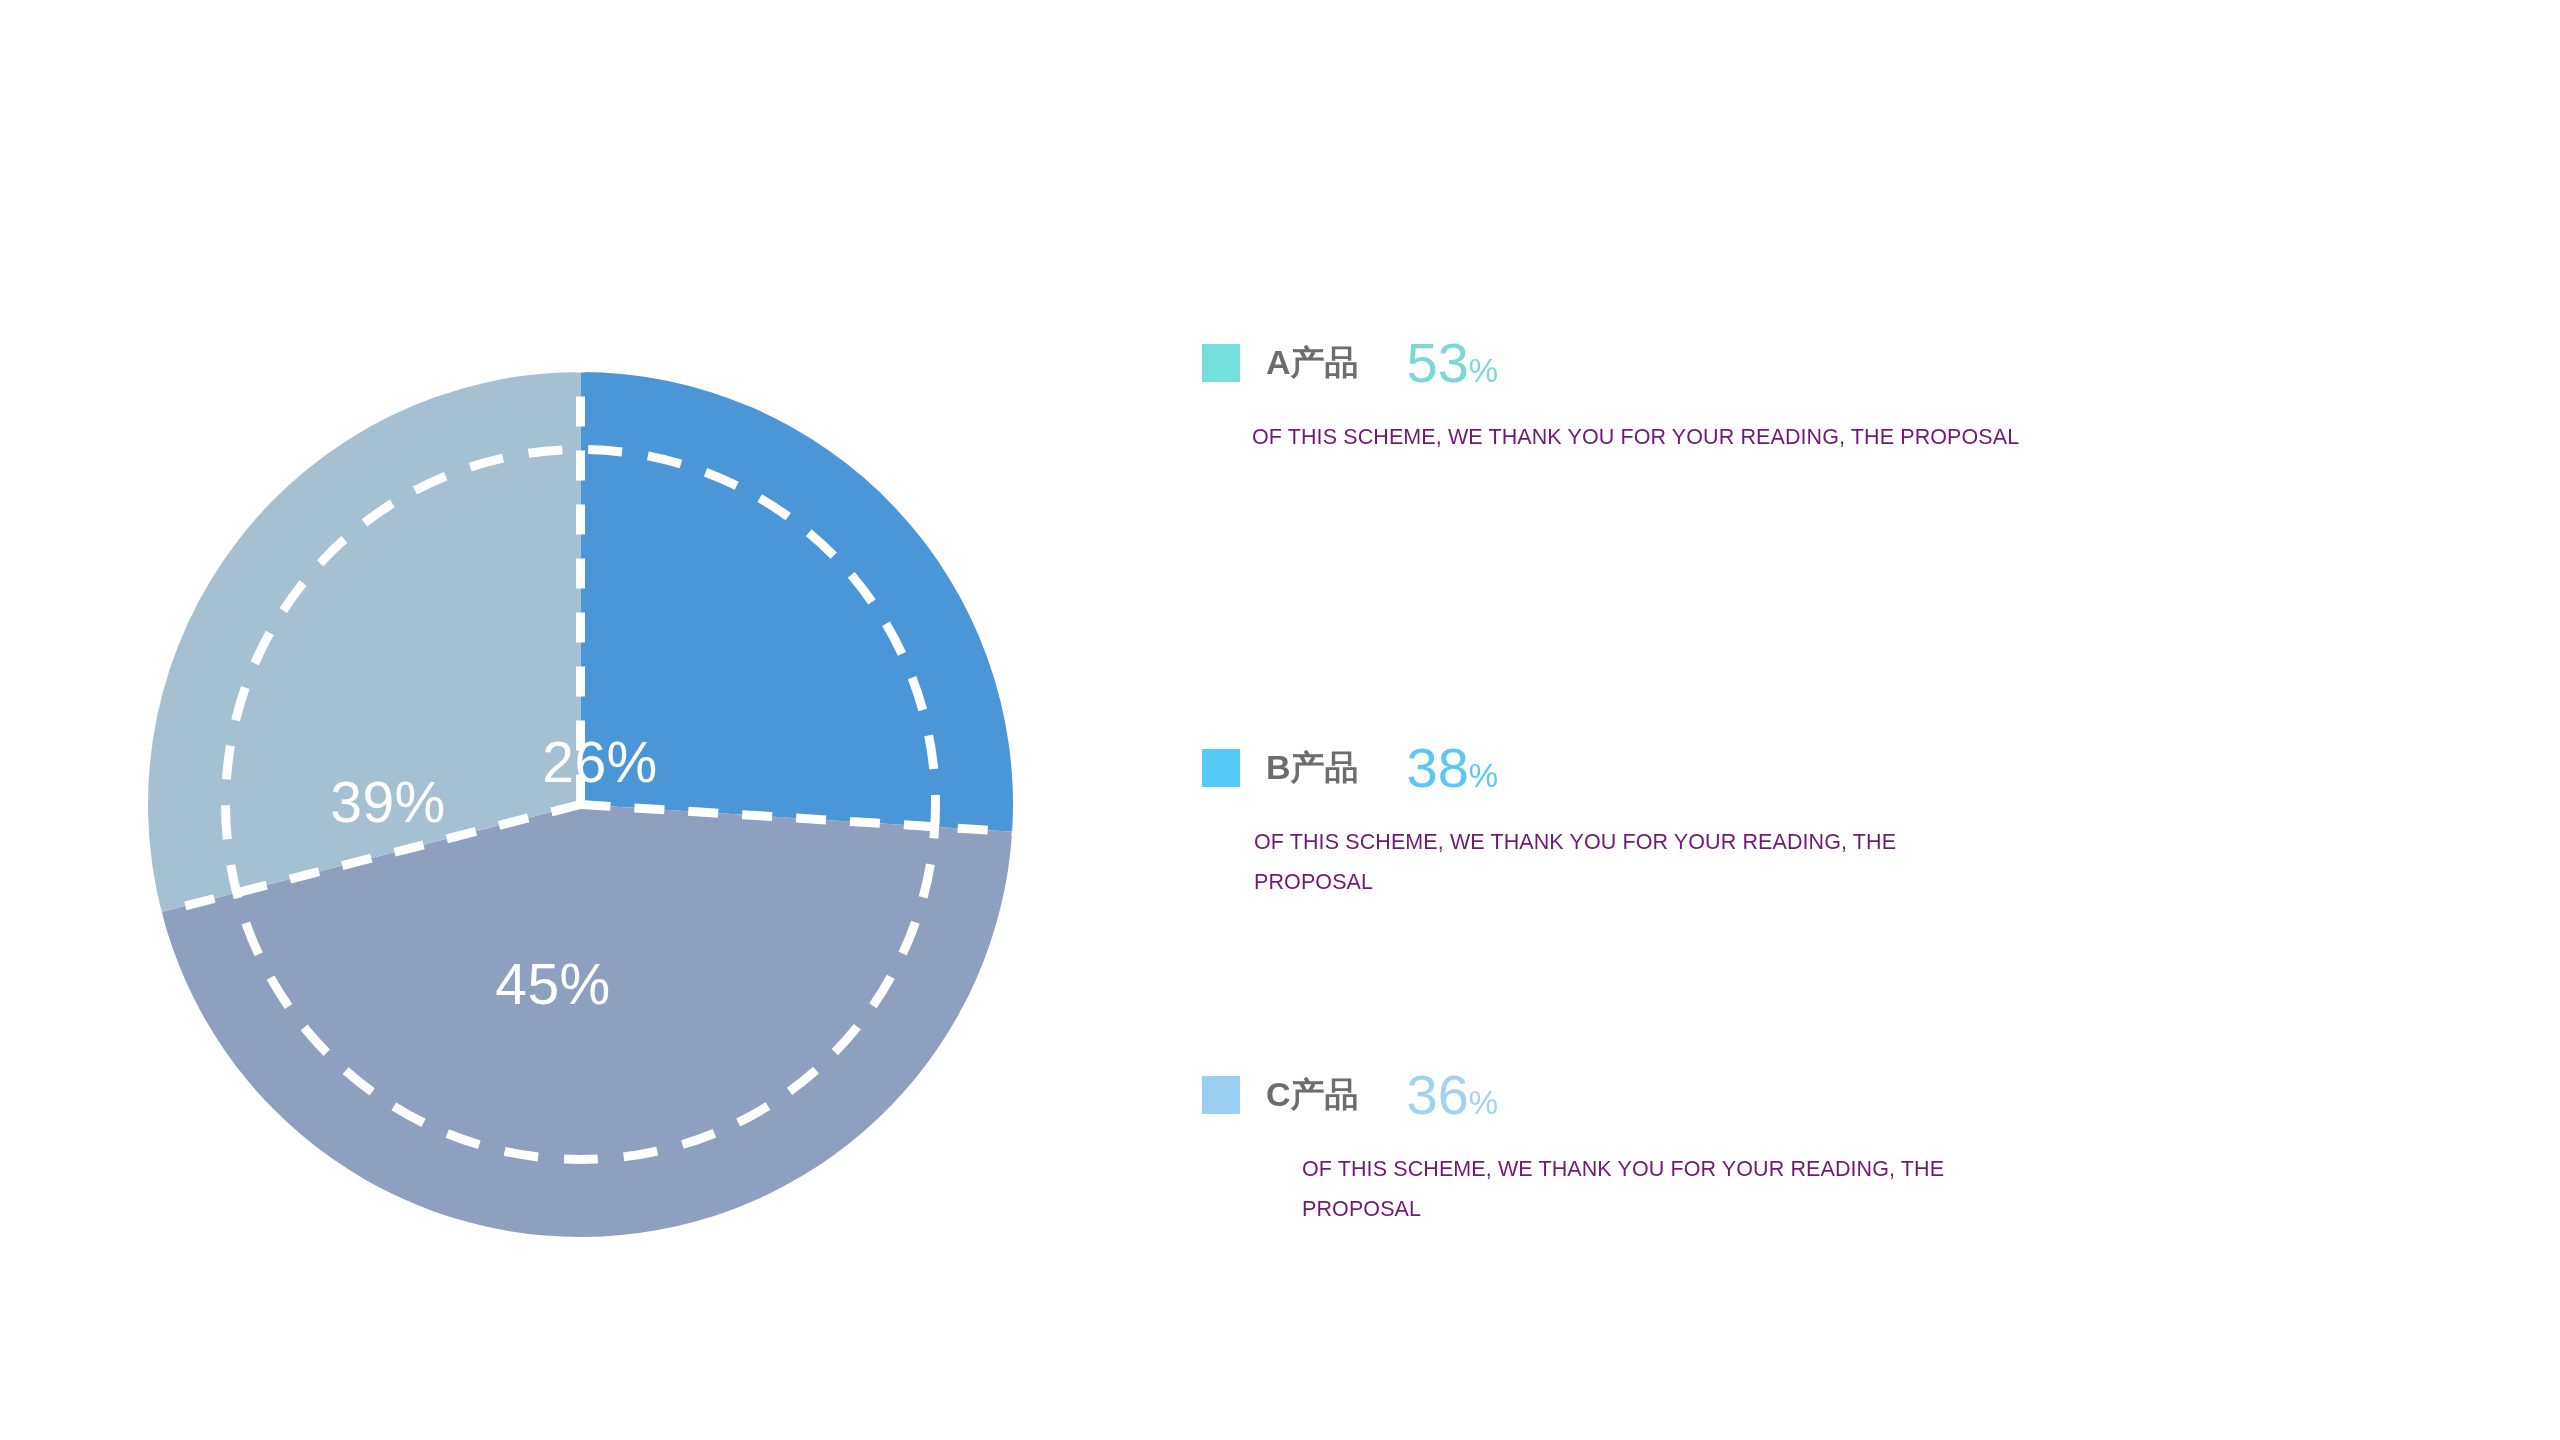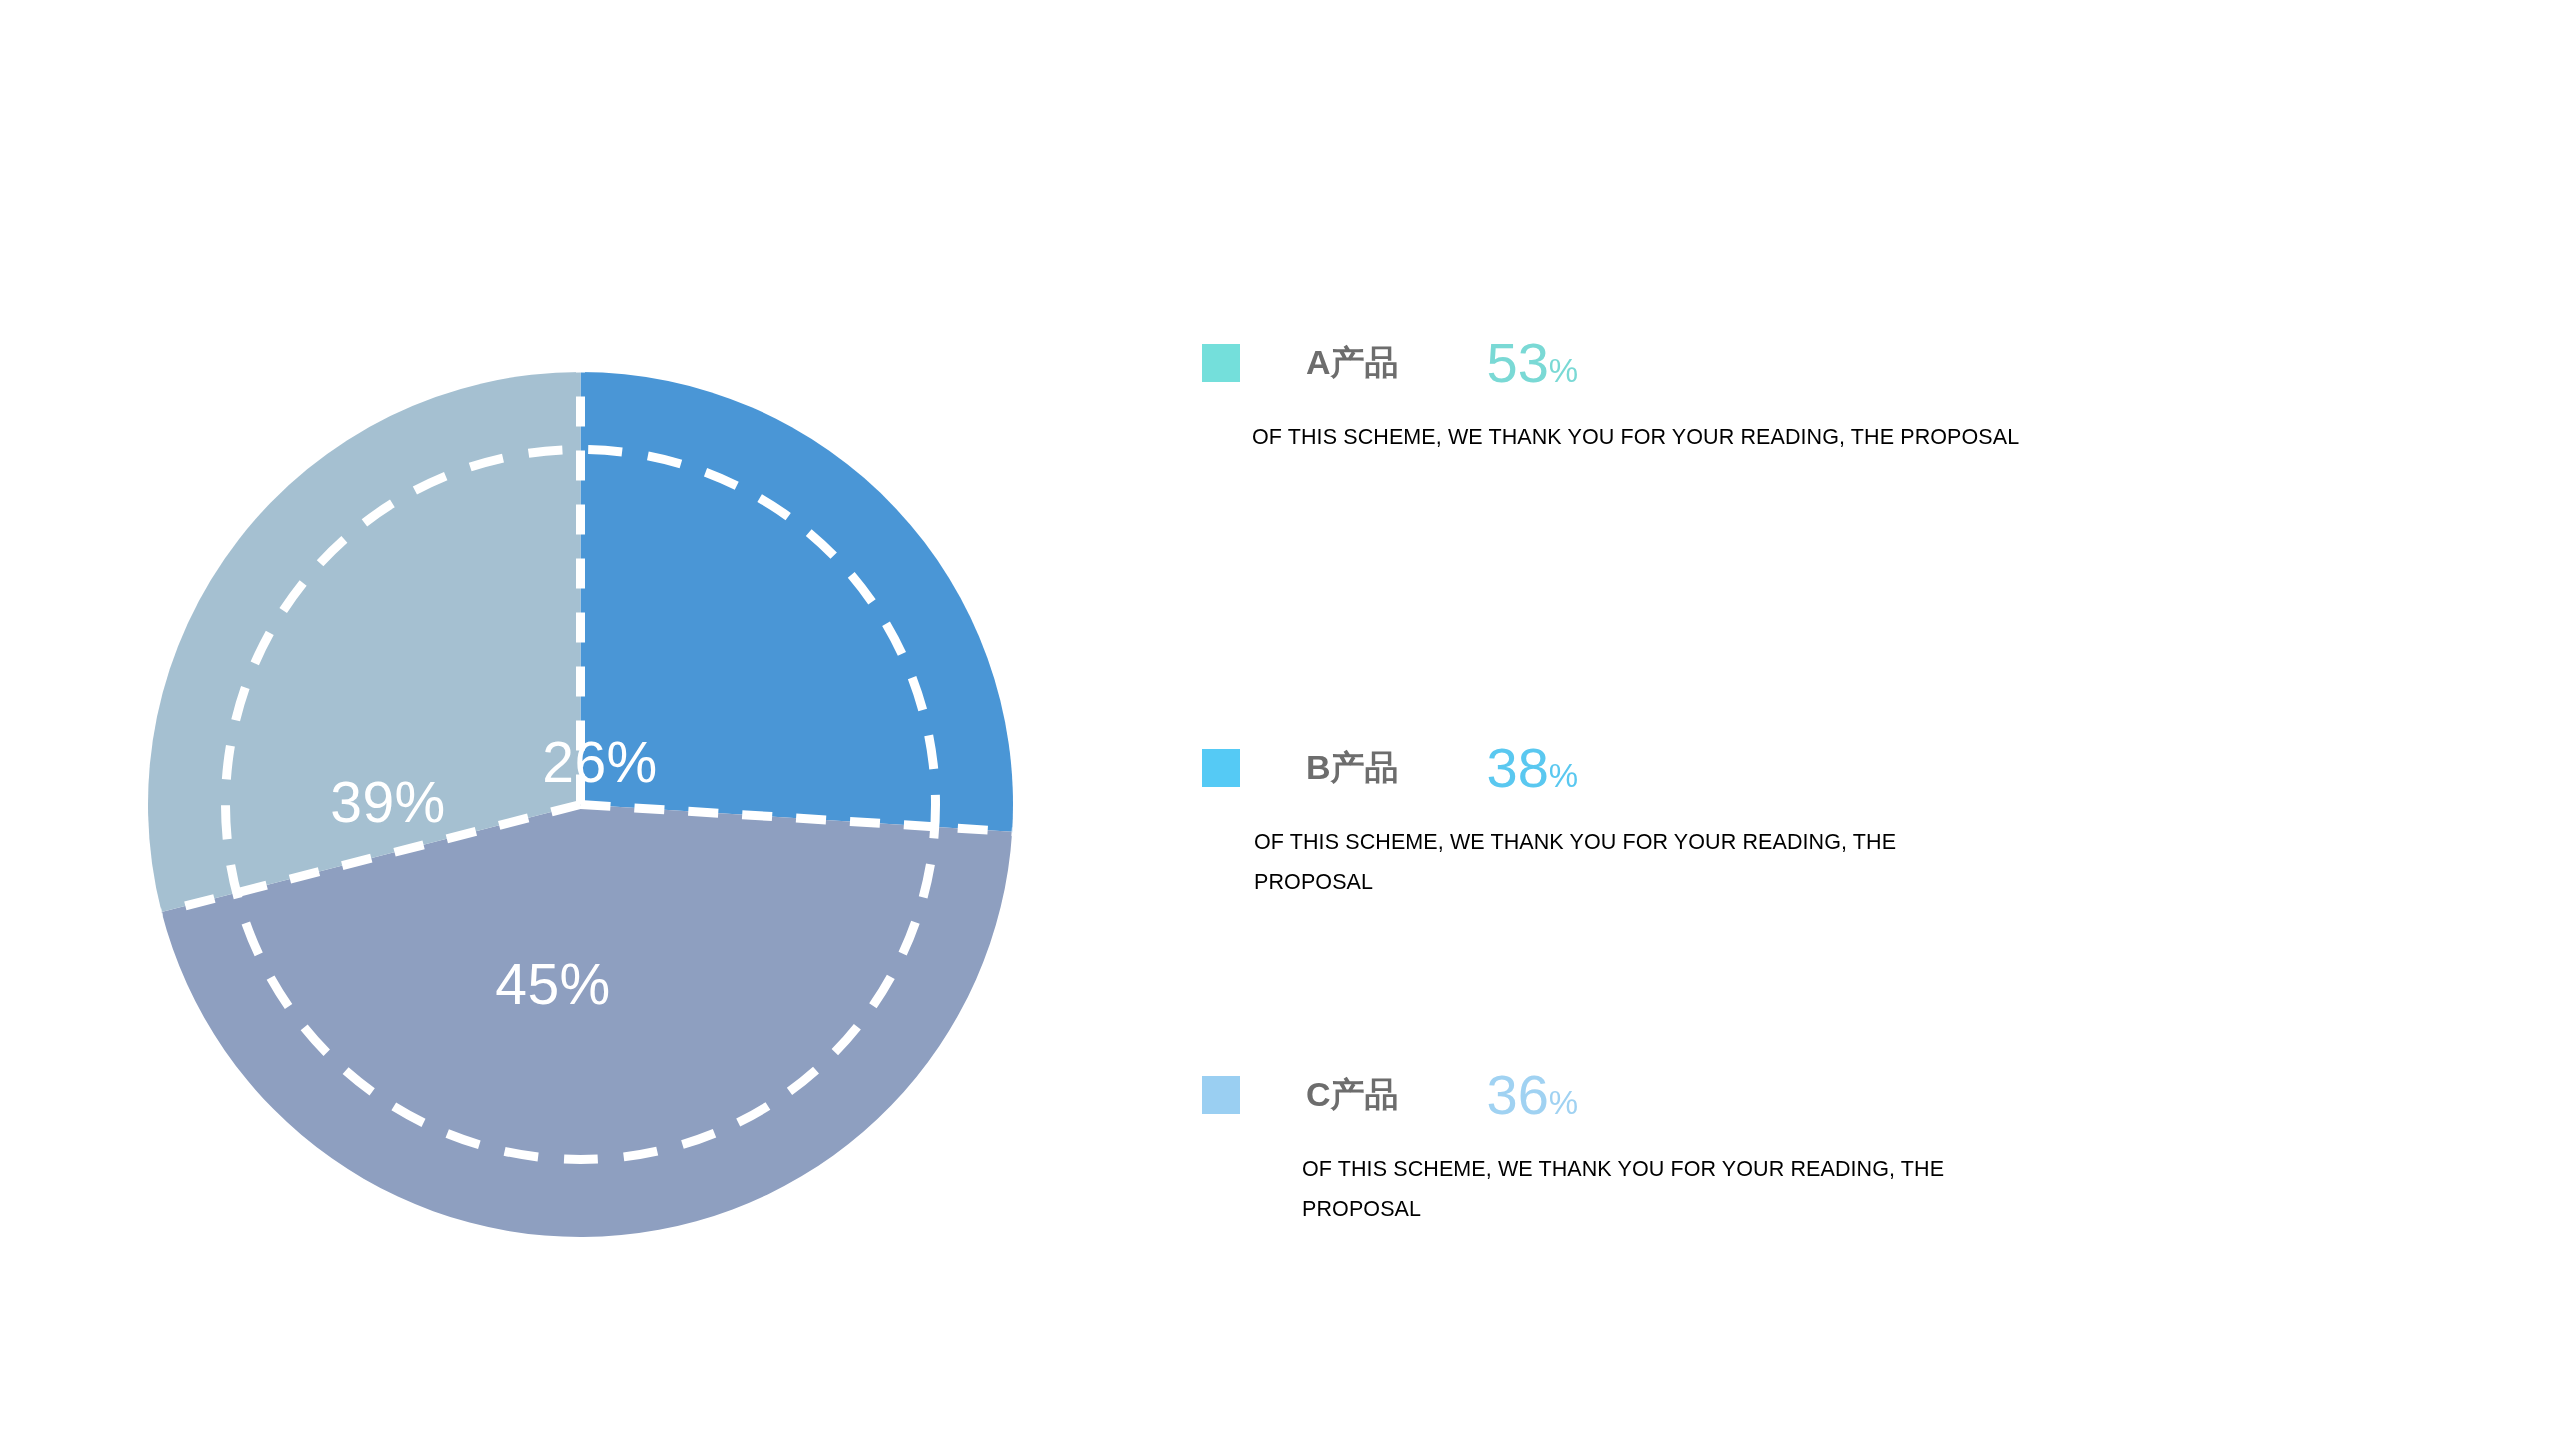--- a/index.html
+++ b/index.html
@@ -52,21 +52,20 @@
     width: 1120px;
   }
   .legend-block {
     position: absolute;
     width: 1120px;
   }
   .legend-head {
     display: flex;
     align-items: center;
     height: 66px;
-    gap: 40px;
   }
   .swatch {
     width: 38px;
     height: 38px;
     flex: 0 0 38px;
   }
   .legend-label {
     margin-left: 26px;
     font-size: 34px;
     font-weight: bold;
@@ -82,21 +81,21 @@
     font-family: "Liberation Sans", sans-serif;
     line-height: 1;
     white-space: nowrap;
   }
   .legend-value .pct-sign {
     font-size: 33px;
     font-weight: 300;
   }
   .legend-desc {
     font-size: 21.5px;
-    color: #000000;
+    color: #701a75;
     font-family: "Liberation Sans", sans-serif;
     line-height: 1.85;
     letter-spacing: 0.1px;
   }
 </style>
 </head>
 <body>
 
 <div id="slide">
 

